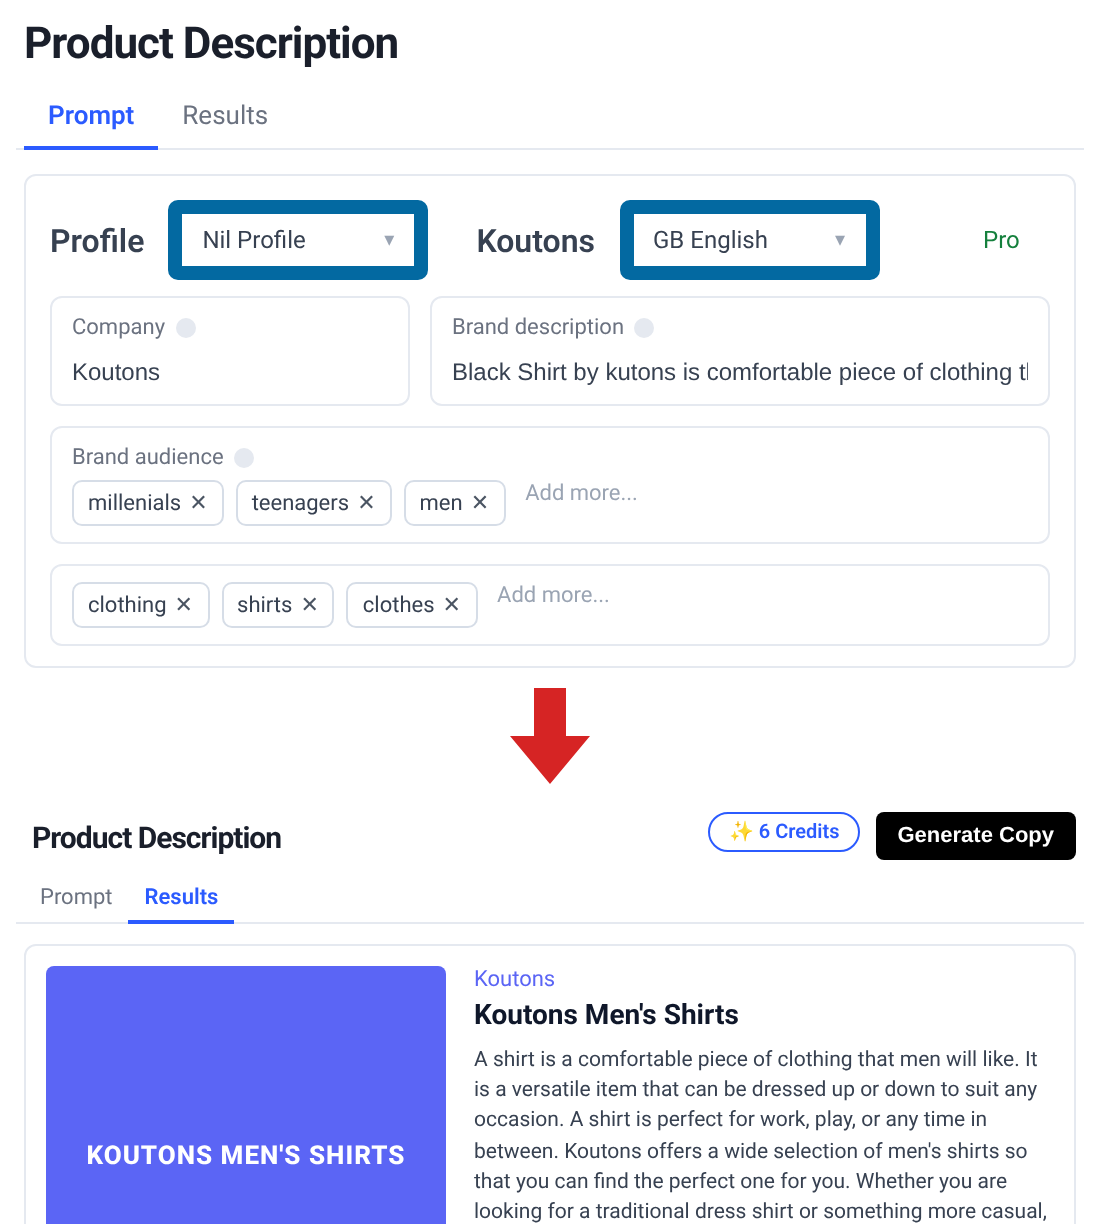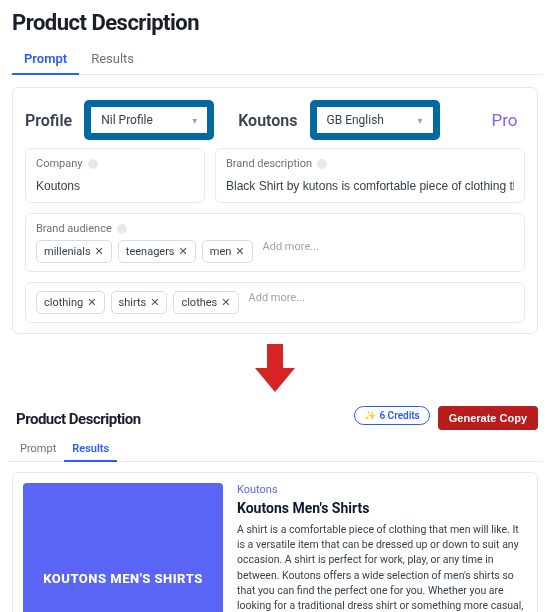--- a/index.html
+++ b/index.html
@@ -19,25 +19,25 @@
 .field-label{font-size:11px;color:#6b7280;margin-bottom:5px;display:flex;align-items:center;gap:5px;}
 .info-dot{width:10px;height:10px;border-radius:50%;background:#e5e9f0;display:inline-block;}
 .field-input{border:none;outline:none;font-size:12px;color:#374151;width:100%;}
 .two-col{display:flex;gap:10px;margin-bottom:10px;}
 .two-col .field-wrap:first-child{flex:0 0 36%;}
 .two-col .field-wrap:last-child{flex:1;}
 .tags{display:flex;flex-wrap:wrap;gap:6px;align-items:flex-start;}
 .chip{border:1px solid #d6dde7;border-radius:5px;padding:4px 7px;font-size:11px;color:#374151;display:flex;align-items:center;gap:4px;}
 .chip .x{font-size:11px;color:#4b5563;}
 .addmore{font-size:11px;color:#9aa4b3;padding-left:4px;}
-.truncated-right{color:#8b5cf6;font-size:17px;padding-left:40px;}
+.truncated-right{color:#15803d;font-size:12px;padding-left:40px;}
 .arrow-wrap{display:flex;justify-content:center;margin-top:-6px;margin-bottom:4px;}
 .header-row{display:flex;align-items:center;justify-content:space-between;padding:0 4px;}
 .pill{border:1.5px solid #2B5BFF;color:#2B5BFF;border-radius:14px;padding:3px 9px;font-size:10px;font-weight:600;}
-.btn-primary{background:#b91c1c;color:#fff;border-radius:4px;padding:6px 11px;font-size:11px;font-weight:600;border:none;}
+.btn-primary{background:#000000;color:#fff;border-radius:4px;padding:6px 11px;font-size:11px;font-weight:600;border:none;}
 .tabs.small .tab{font-size:11px;padding:6px 8px;}
 .page-title.small{font-size:15px;}
 .result-card{border:1px solid #e5e9f0;border-radius:6px;margin:10px 4px 6px;padding:10px;display:flex;gap:14px;}
 .result-banner{background:#5B65F5;color:#fff;font-weight:800;font-size:13px;display:flex;align-items:center;justify-content:center;text-align:center;width:200px;min-height:130px;border-radius:4px;letter-spacing:.5px;}
 .result-body{flex:1;}
 .brand-name{color:#5B65F5;font-size:11px;margin-bottom:4px;}
 .result-title{font-size:14px;font-weight:700;color:#0f172a;margin-bottom:6px;}
 .result-text{font-size:10.5px;line-height:1.45;color:#374151;}
 </style>
 </head>

